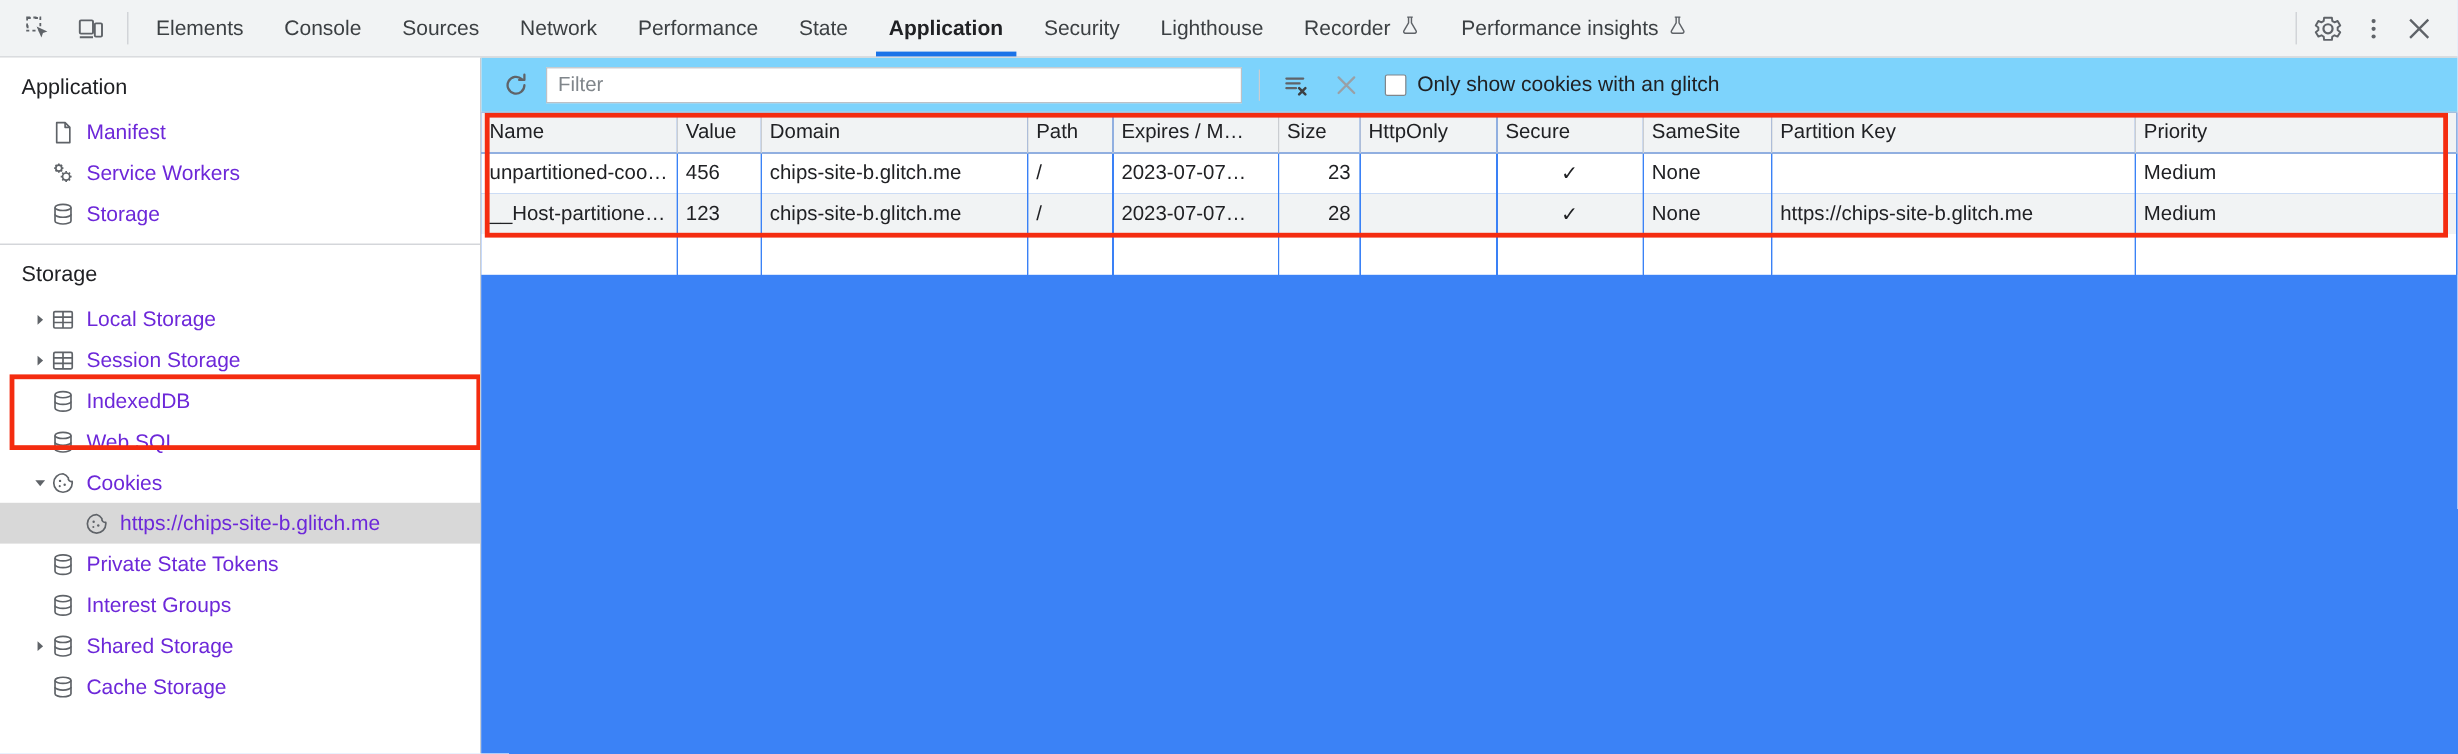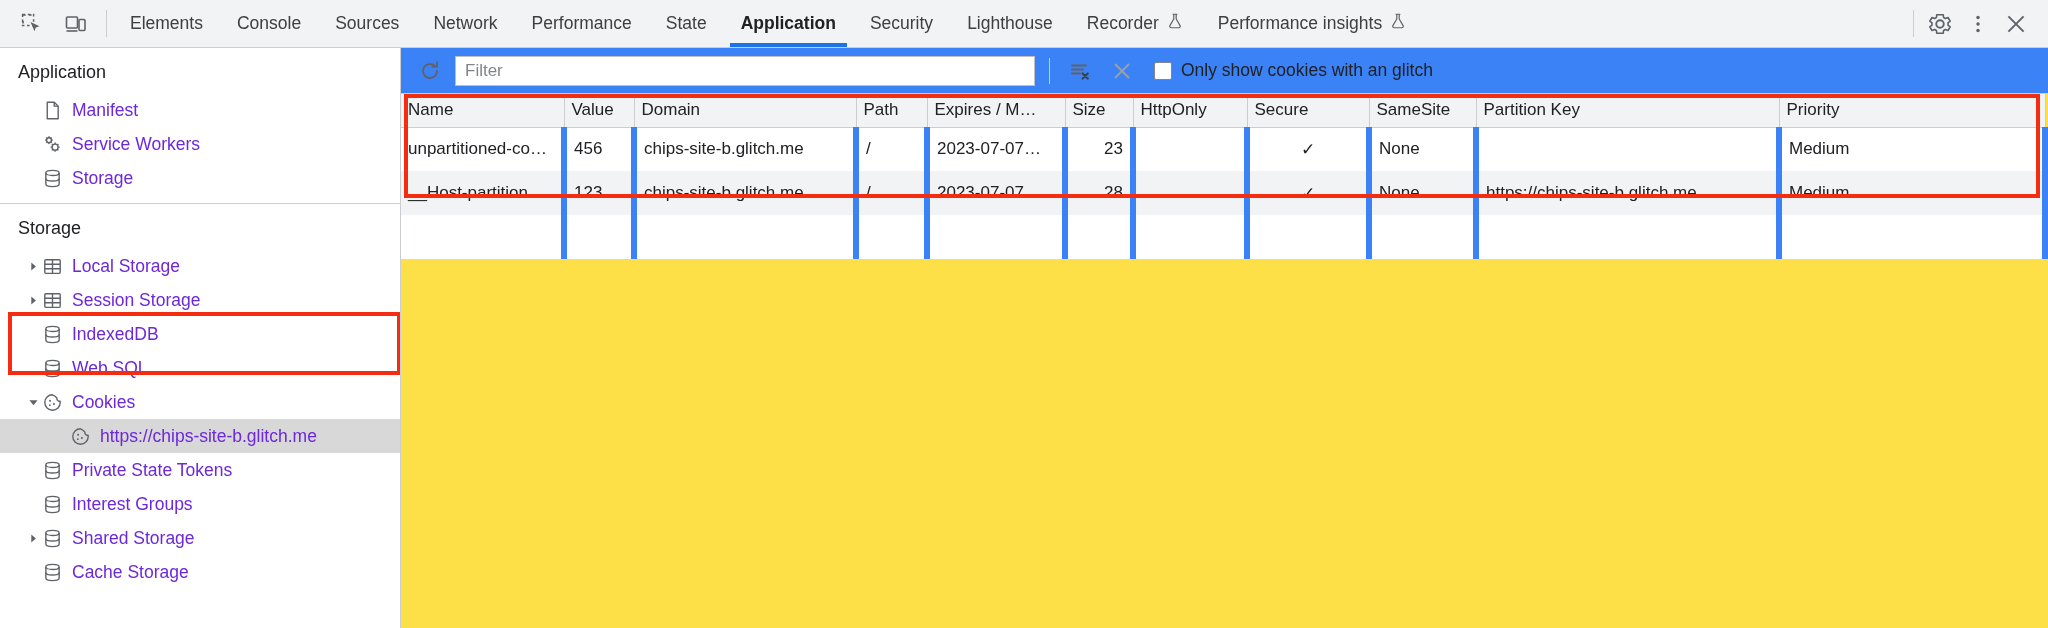--- a/index.html
+++ b/index.html
@@ -98,21 +98,21 @@
     color: #5f6368;
   }
   .tree-label { padding-left: 4px; }
   .indent-1 { padding-left: 24px; }
   .indent-2 { padding-left: 52px; }
 
   
   .main { flex: 1; display: flex; flex-direction: column; min-width: 0; }
   .filter-bar {
     height: 46px;
-    background: #3b82f6;
+    background: #7dd3fc;
     border-bottom: 1px solid #cacdd1;
     display: flex; align-items: center;
     padding: 0 10px 0 14px;
     gap: 10px;
     flex: none;
   }
   .refresh-btn {
     width: 30px; height: 30px;
     display: flex; align-items: center; justify-content: center;
     color: #5f6368;
@@ -139,44 +139,44 @@
   .chkbox {
     width: 18px; height: 18px;
     border: 1.6px solid #80868b;
     border-radius: 2px;
     background: #fff;
     flex: none;
   }
   .chk-label { font-size: 17.5px; color: #202124; white-space: nowrap; }
 
   
-  .table-area { flex: 1; position: relative; overflow: hidden; background: #fde047; }
+  .table-area { flex: 1; position: relative; overflow: hidden; background: #3b82f6; }
   table.cookies {
     width: 100%;
     border-collapse: collapse;
     table-layout: fixed;
     font-size: 17px;
     color: #202124;
   }
   table.cookies th {
     background: #f1f3f4;
     font-weight: normal;
     text-align: left;
     height: 33px;
     padding: 0 7px;
     border-right: 1px solid #cacdd1;
     border-bottom: 1px solid #cacdd1;
     overflow: hidden;
     white-space: nowrap;
     text-overflow: ellipsis;
   }
   table.cookies td {
-    height: 44px;
+    height: 34px;
     padding: 0 7px;
-    border-right: 6px solid #3b82f6;
+    border-right: 1px solid #3b82f6;
     overflow: hidden;
     white-space: nowrap;
     text-overflow: ellipsis;
   }
   tr.row-odd td { background: #ffffff; }
   tr.row-even td { background: #f1f3f4; }
   td.num { text-align: right; padding-right: 11px; }
   td.center { text-align: center; }
   td.name-cell { padding-left: 26px; }
   .filler-row td { height: 300px; border-right: 1px solid #e0e0e0; background: #fff; }

